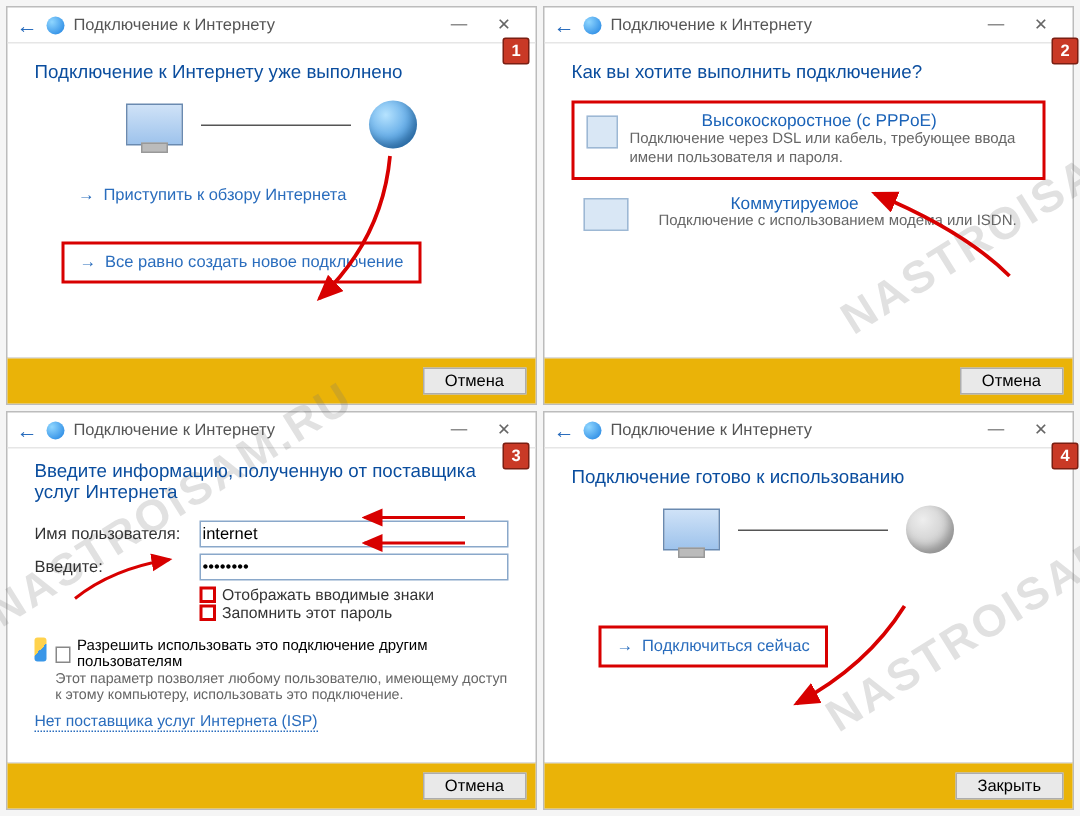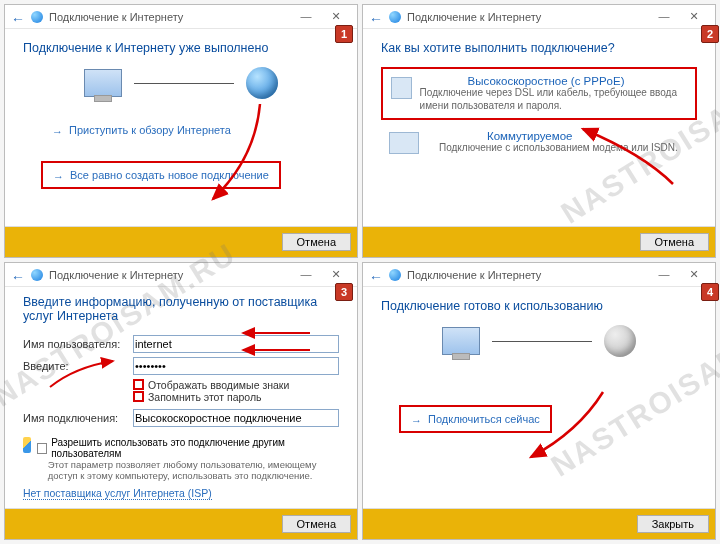--- a/index.html
+++ b/index.html
@@ -151,32 +151,28 @@
         <input type="text" value="••••••••" style="">
       </div>
       <div class="chk">
           <span class="cb"></span>
           <span>Отображать вводимые знаки</span>
         </div>
       <div class="chk">
           <span class="cb"></span>
           <span>Запомнить этот пароль</span>
         </div>
-      <div class="form-row" style="margin-top:6px;">
-        <label>Имя подключения:</label>
-        <input type="text" value="Высокоскоростное подключение" style="">
-      </div>
       <div class="perm">
         <div class="shield"></div>
         <div>
           <div style="display:flex;align-items:center;gap:4px;">
               <span style="width:11px;height:11px;border:1px solid #888;display:inline-block;"></span>
               <span>Разрешить использовать это подключение другим пользователям</span>
             </div>
-          <div class="hint" style="margin-left:11px;">Этот параметр позволяет любому пользователю, имеющему доступ к этому компьютеру, использовать это подключение.</div>
+          <div class="hint" style="margin-left:0;">Этот параметр позволяет любому пользователю, имеющему доступ к этому компьютеру, использовать это подключение.</div>
         </div>
       </div>
       <span class="isp">Нет поставщика услуг Интернета (ISP)</span>
       <svg class="arrow" style="left:230px; top:38px;" width="80" height="40">
           <defs>
             <marker id="ah3a" markerWidth="7" markerHeight="7" refX="6" refY="3" orient="auto">
               <path d="M0,0 L7,3 L0,6 Z" fill="#d80000"></path>
             </marker>
           </defs>
           <path d="M75,8 L8,8" stroke="#d80000" stroke-width="2" fill="none" marker-end="url(#ah3a)"></path>

